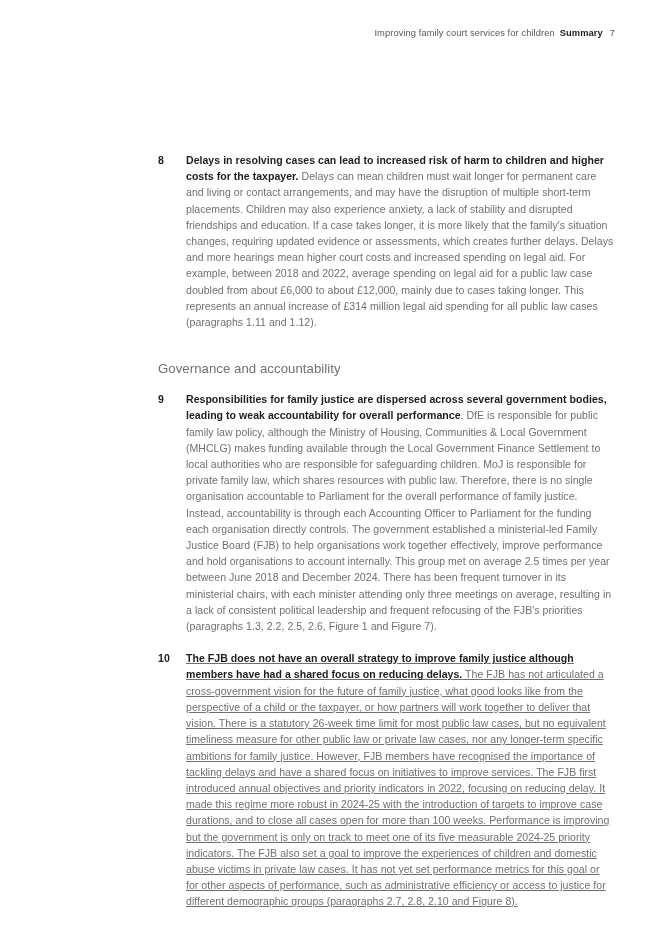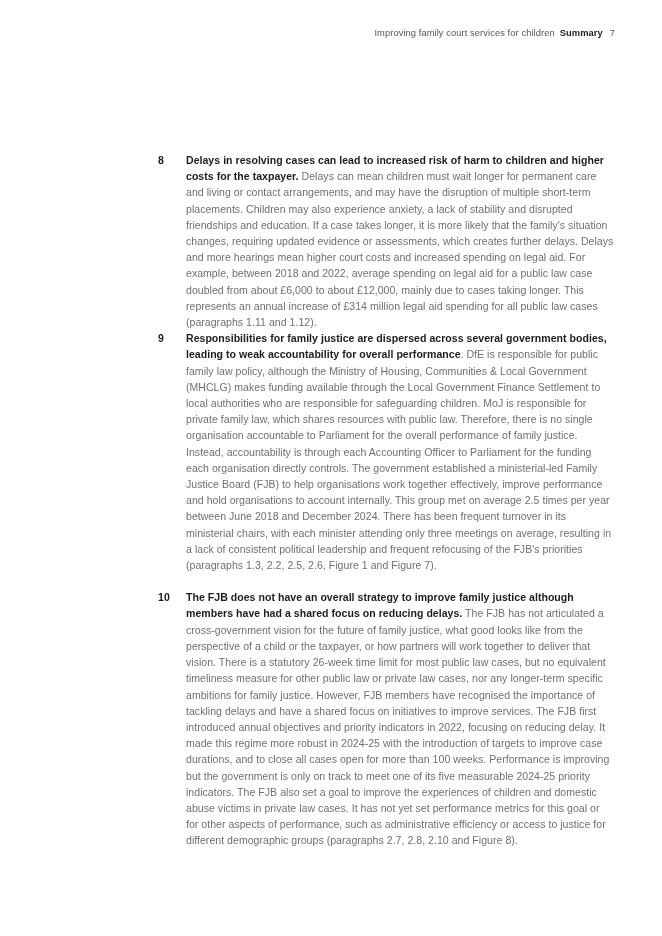--- a/index.html
+++ b/index.html
@@ -87,37 +87,38 @@
     font-size: 13.2px;
     line-height: 18px;
     font-weight: 400;
     color: #6d7073;
     margin: 30px 0 13px 0;
     letter-spacing: 0.004em;
   }
 
   .para.p8  { margin-bottom: 0; }
   .para.p9  { margin-bottom: 16px; }
-  .para.p10 { margin-bottom: 8px; }
+  .para.p10 { margin-bottom: 8px; text-decoration: underline; }
 </style>
 </head>
 <body>
 
 <div class="page">
 
   <div class="page-header">
     <span class="hdr-title">Improving family court services for children</span><span class="hdr-section">Summary</span><span class="hdr-folio">7</span>
   </div>
 
   <div class="content">
 
     <p class="para p8">
       <span class="num">8</span><span class="lead">Delays in resolving cases can lead to increased risk of harm to children and higher costs for the taxpayer.</span><span> Delays can mean children must wait longer for permanent care and living or contact arrangements, and may have the disruption of multiple short-term placements. Children may also experience anxiety, a lack of stability and disrupted friendships and education. If a case takes longer, it is more likely that the family's situation changes, requiring updated evidence or assessments, which creates further delays. Delays and more hearings mean higher court costs and increased spending on legal aid. For example, between 2018 and 2022, average spending on legal aid for a public law case doubled from about £6,000 to about £12,000, mainly due to cases taking longer. This represents an annual increase of £314 million legal aid spending for all public law cases (paragraphs 1.11 and 1.12).</span>
     </p>
 
+    <h2 class="section-heading">Governance and accountability</h2>
 
     <p class="para p9">
       <span class="num">9</span><span class="lead">Responsibilities for family justice are dispersed across several government bodies, leading to weak accountability for overall performance</span><span>. DfE is responsible for public family law policy, although the Ministry of Housing, Communities &amp; Local Government (MHCLG) makes funding available through the Local Government Finance Settlement to local authorities who are responsible for safeguarding children. MoJ is responsible for private family law, which shares resources with public law. Therefore, there is no single organisation accountable to Parliament for the overall performance of family justice. Instead, accountability is through each Accounting Officer to Parliament for the funding each organisation directly controls. The government established a ministerial-led Family Justice Board (FJB) to help organisations work together effectively, improve performance and hold organisations to account internally. This group met on average 2.5 times per year between June 2018 and December 2024. There has been frequent turnover in its ministerial chairs, with each minister attending only three meetings on average, resulting in a lack of consistent political leadership and frequent refocusing of the FJB's priorities (paragraphs 1.3, 2.2, 2.5, 2.6, Figure 1 and Figure 7).</span>
     </p>
 
     <p class="para p10">
       <span class="num">10</span><span class="lead">The FJB does not have an overall strategy to improve family justice although members have had a shared focus on reducing delays.</span><span> The FJB has not articulated a cross-government vision for the future of family justice, what good looks like from the perspective of a child or the taxpayer, or how partners will work together to deliver that vision. There is a statutory 26-week time limit for most public law cases, but no equivalent timeliness measure for other public law or private law cases, nor any longer-term specific ambitions for family justice. However, FJB members have recognised the importance of tackling delays and have a shared focus on initiatives to improve services. The FJB first introduced annual objectives and priority indicators in 2022, focusing on reducing delay. It made this regime more robust in 2024-25 with the introduction of targets to improve case durations, and to close all cases open for more than 100 weeks. Performance is improving but the government is only on track to meet one of its five measurable 2024-25 priority indicators. The FJB also set a goal to improve the experiences of children and domestic abuse victims in private law cases. It has not yet set performance metrics for this goal or for other aspects of performance, such as administrative efficiency or access to justice for different demographic groups (paragraphs 2.7, 2.8, 2.10 and Figure 8).</span>
     </p>
 
   </div>

